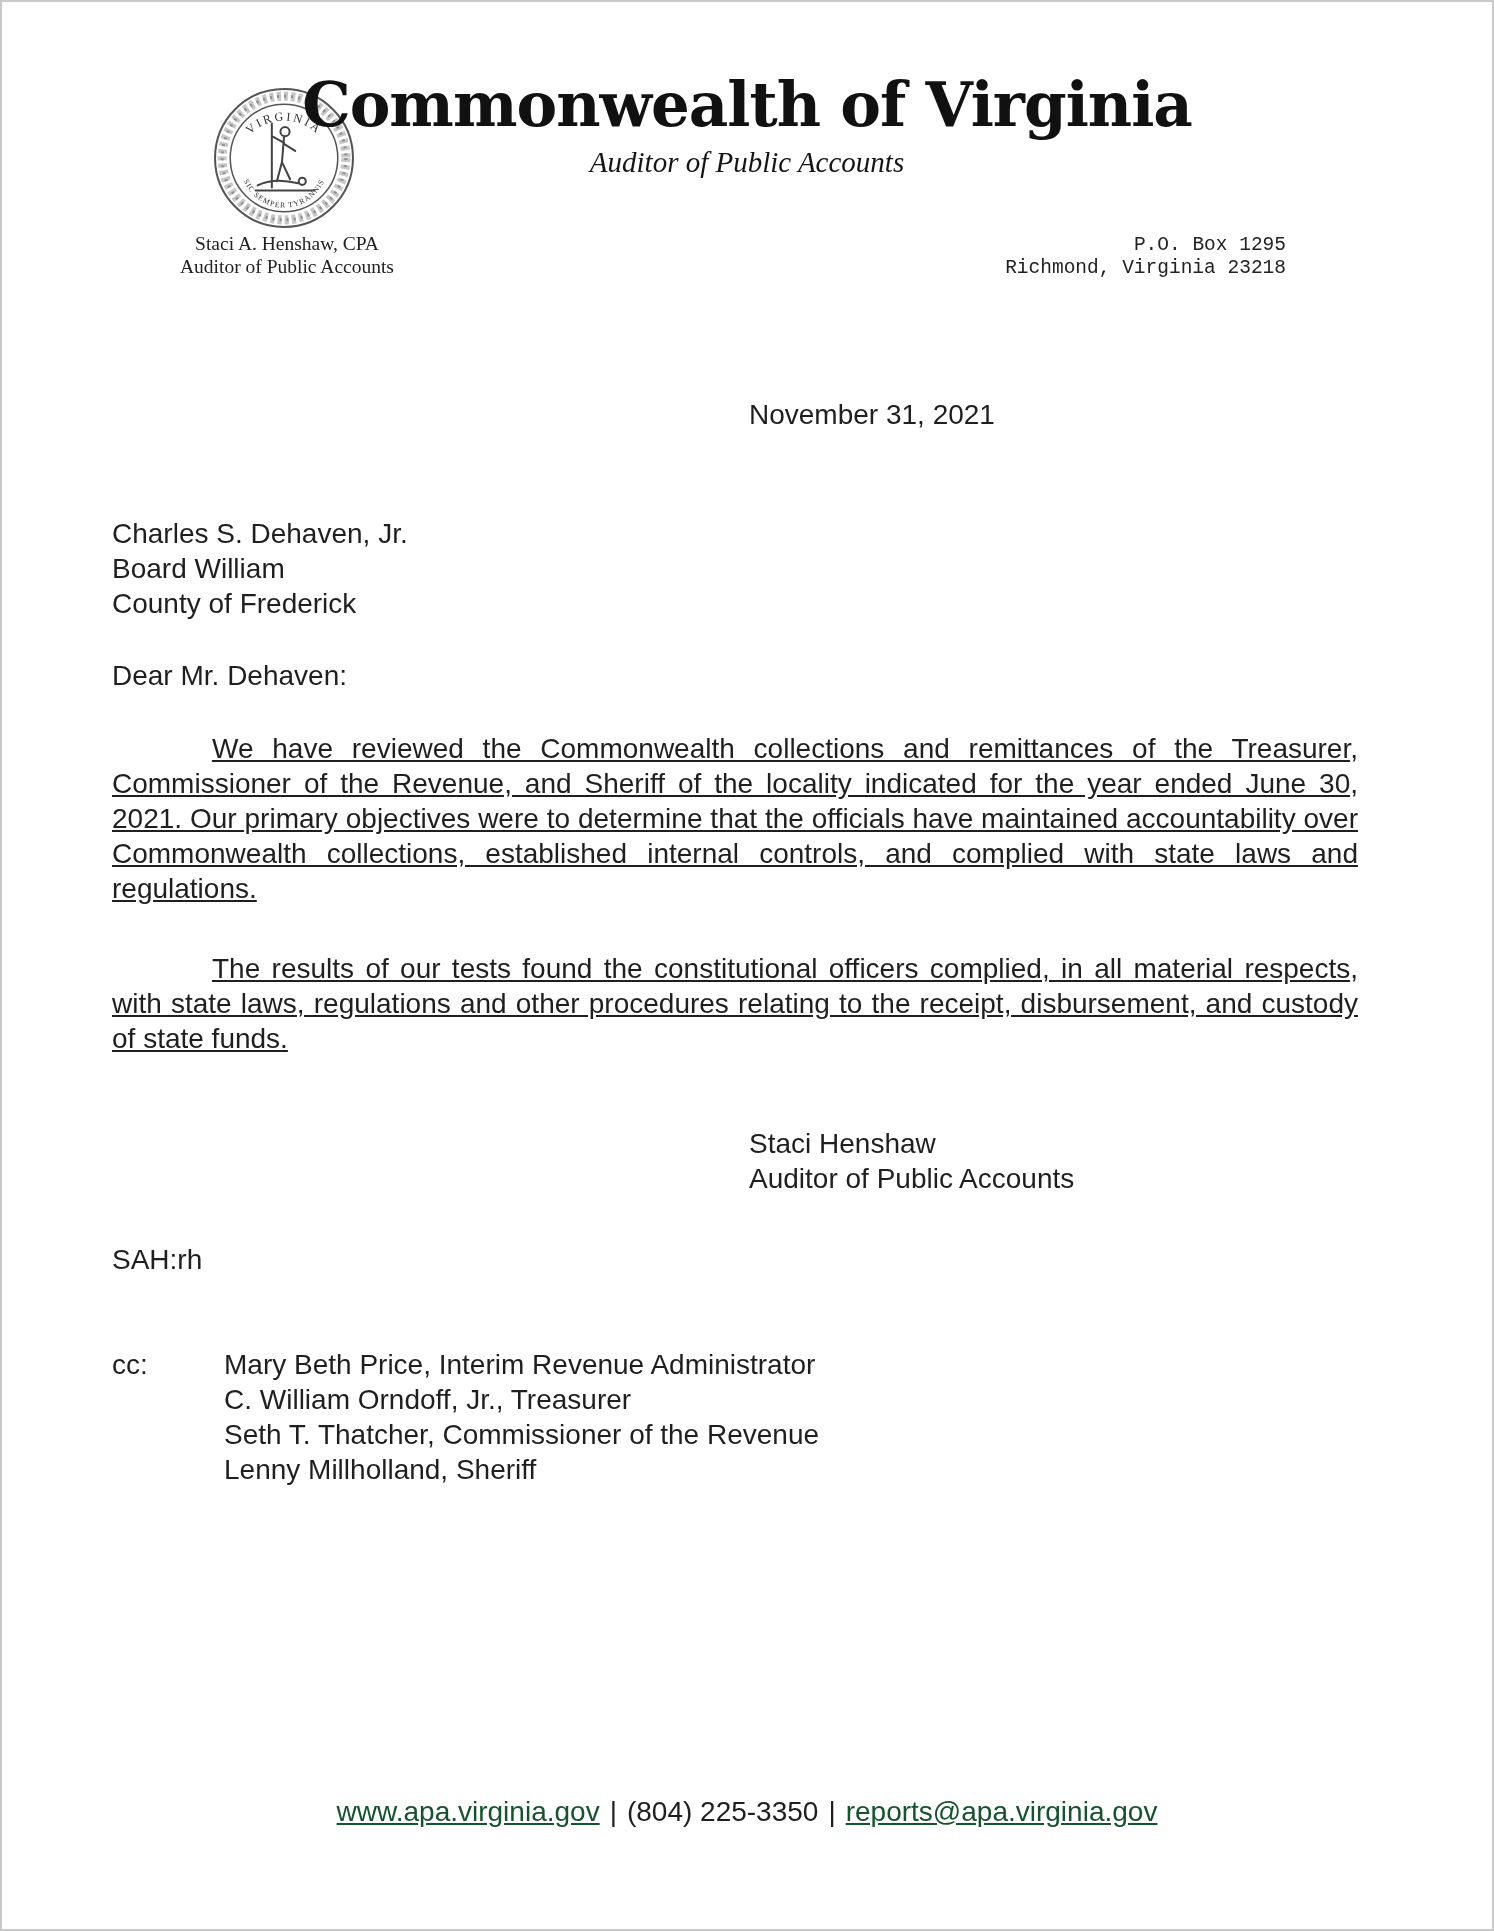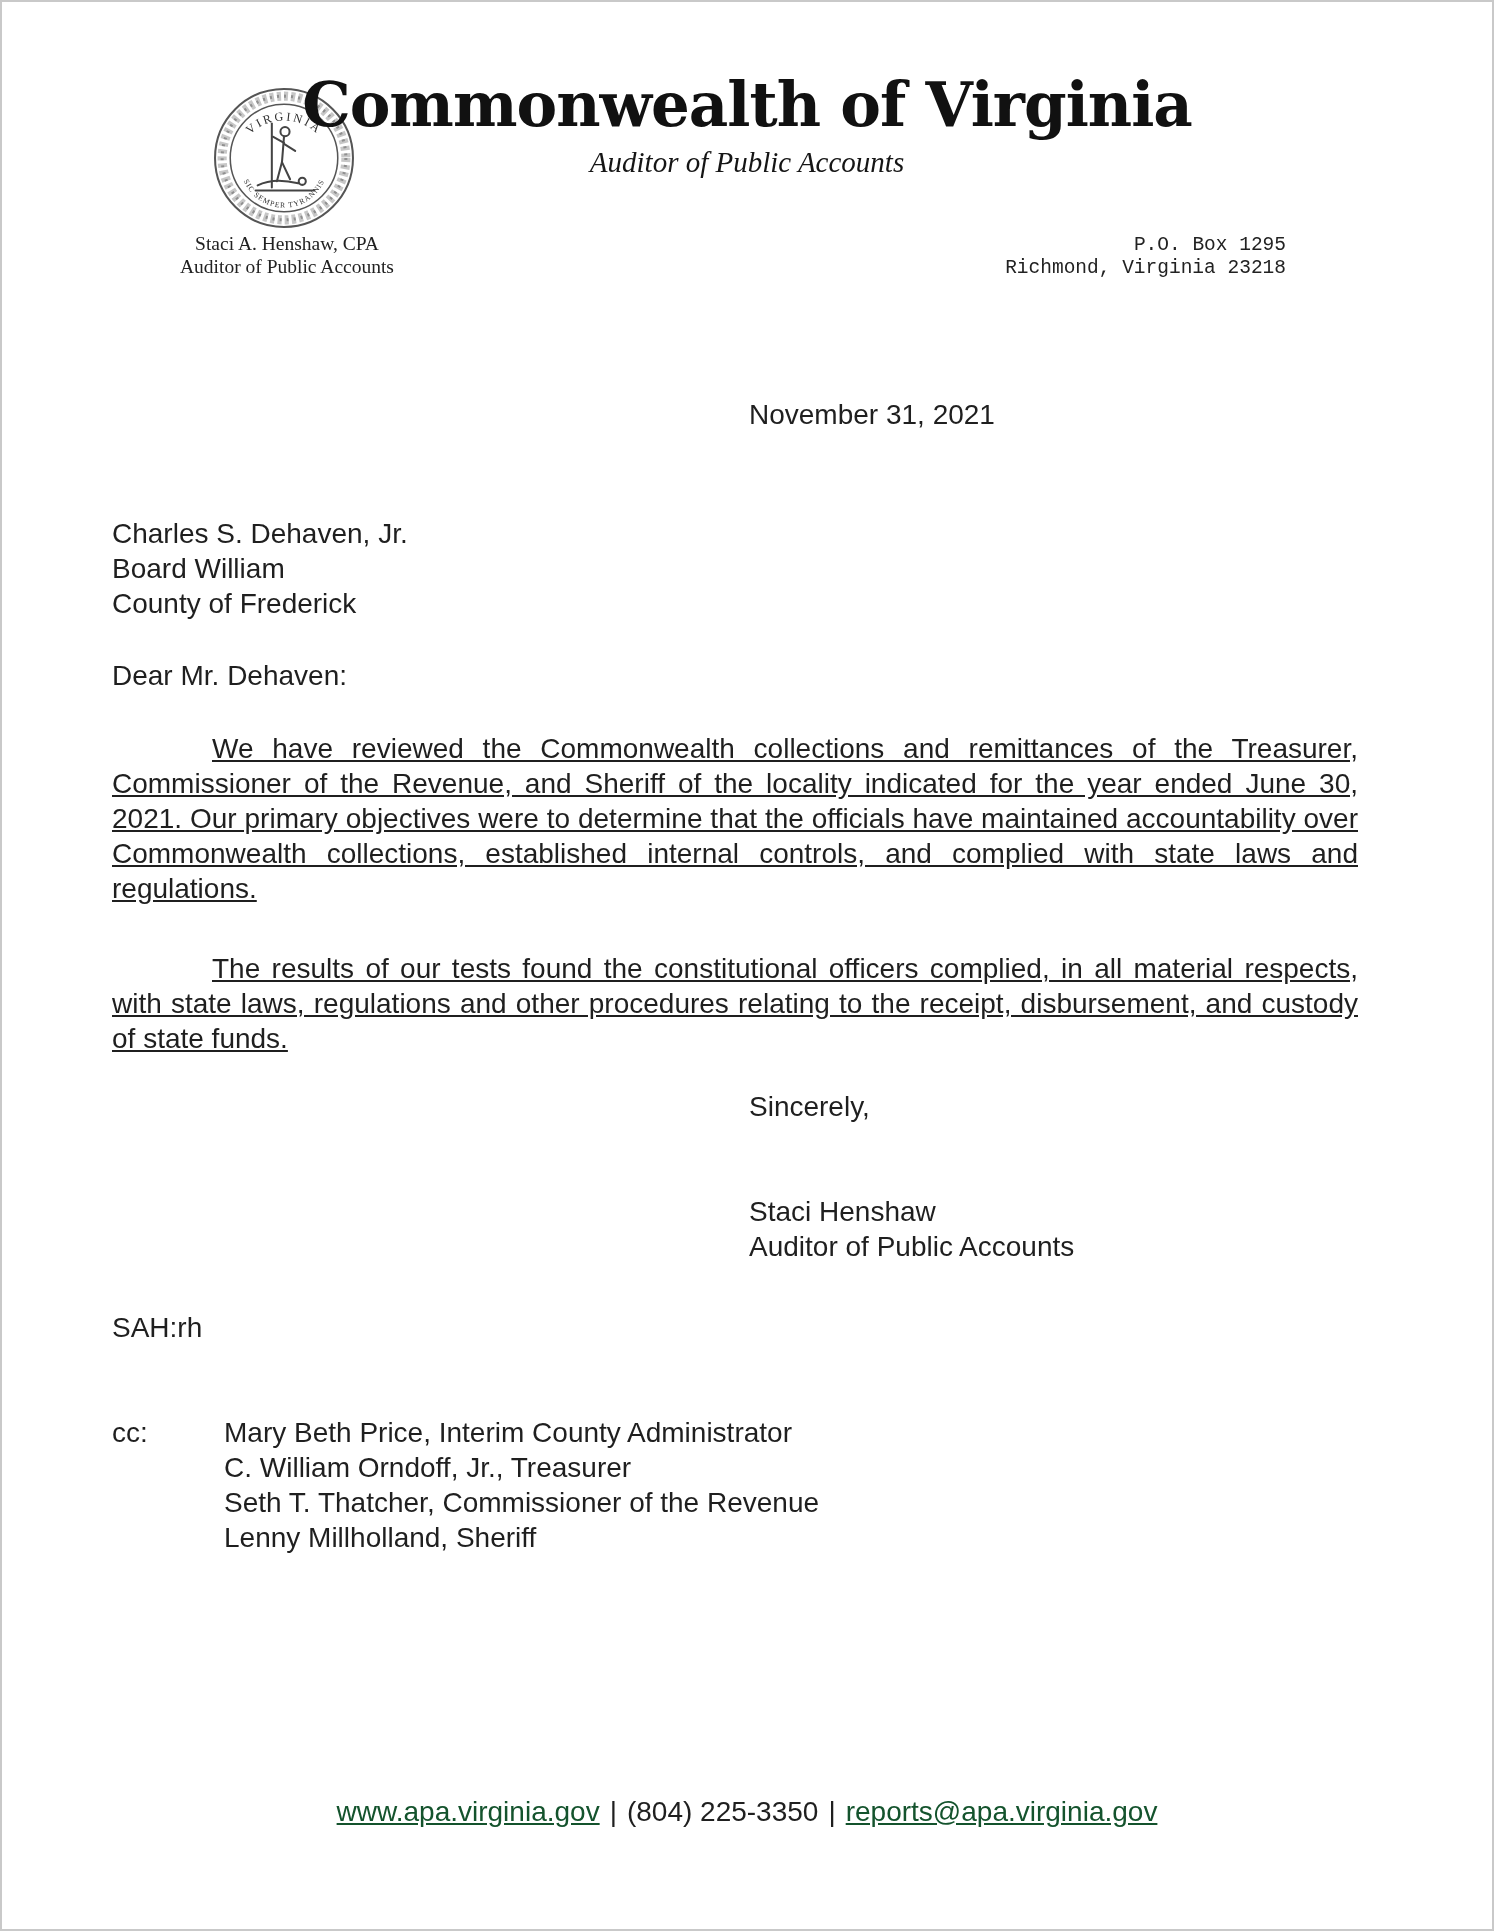--- a/index.html
+++ b/index.html
@@ -142,33 +142,32 @@
       <div>Charles S. Dehaven, Jr.</div>
       <div>Board William</div>
       <div>County of Frederick</div>
     </div>
 
     <div class="salutation">Dear Mr. Dehaven:</div>
 
     <p class="para">We have reviewed the Commonwealth collections and remittances of the Treasurer, Commissioner of the Revenue, and Sheriff of the locality indicated for the year ended June 30, 2021. Our primary objectives were to determine that the officials have maintained accountability over Commonwealth collections, established internal controls, and complied with state laws and regulations.</p>
     <p class="para second">The results of our tests found the constitutional officers complied, in all material respects, with state laws, regulations and other procedures relating to the receipt, disbursement, and custody of state funds.</p>
 
-    <div class="closing">Sincerely,</div>
 
     <div class="signature">
       <div>Staci Henshaw</div>
       <div>Auditor of Public Accounts</div>
     </div>
 
     <div class="reference">SAH:rh</div>
 
     <div class="cc-block">
       <div class="cc-label">cc:</div>
       <div class="cc-names">
-        <div>Mary Beth Price, Interim County Administrator</div>
+        <div>Mary Beth Price, Interim Revenue Administrator</div>
         <div>C. William Orndoff, Jr., Treasurer</div>
         <div>Seth T. Thatcher, Commissioner of the Revenue</div>
         <div>Lenny Millholland, Sheriff</div>
       </div>
     </div>
   </div>
 
   <div class="footer">
     <a>www.apa.virginia.gov</a><span class="sep">|</span><span>(804) 225-3350</span><span class="sep">|</span><a>reports@apa.virginia.gov</a>
   </div>

